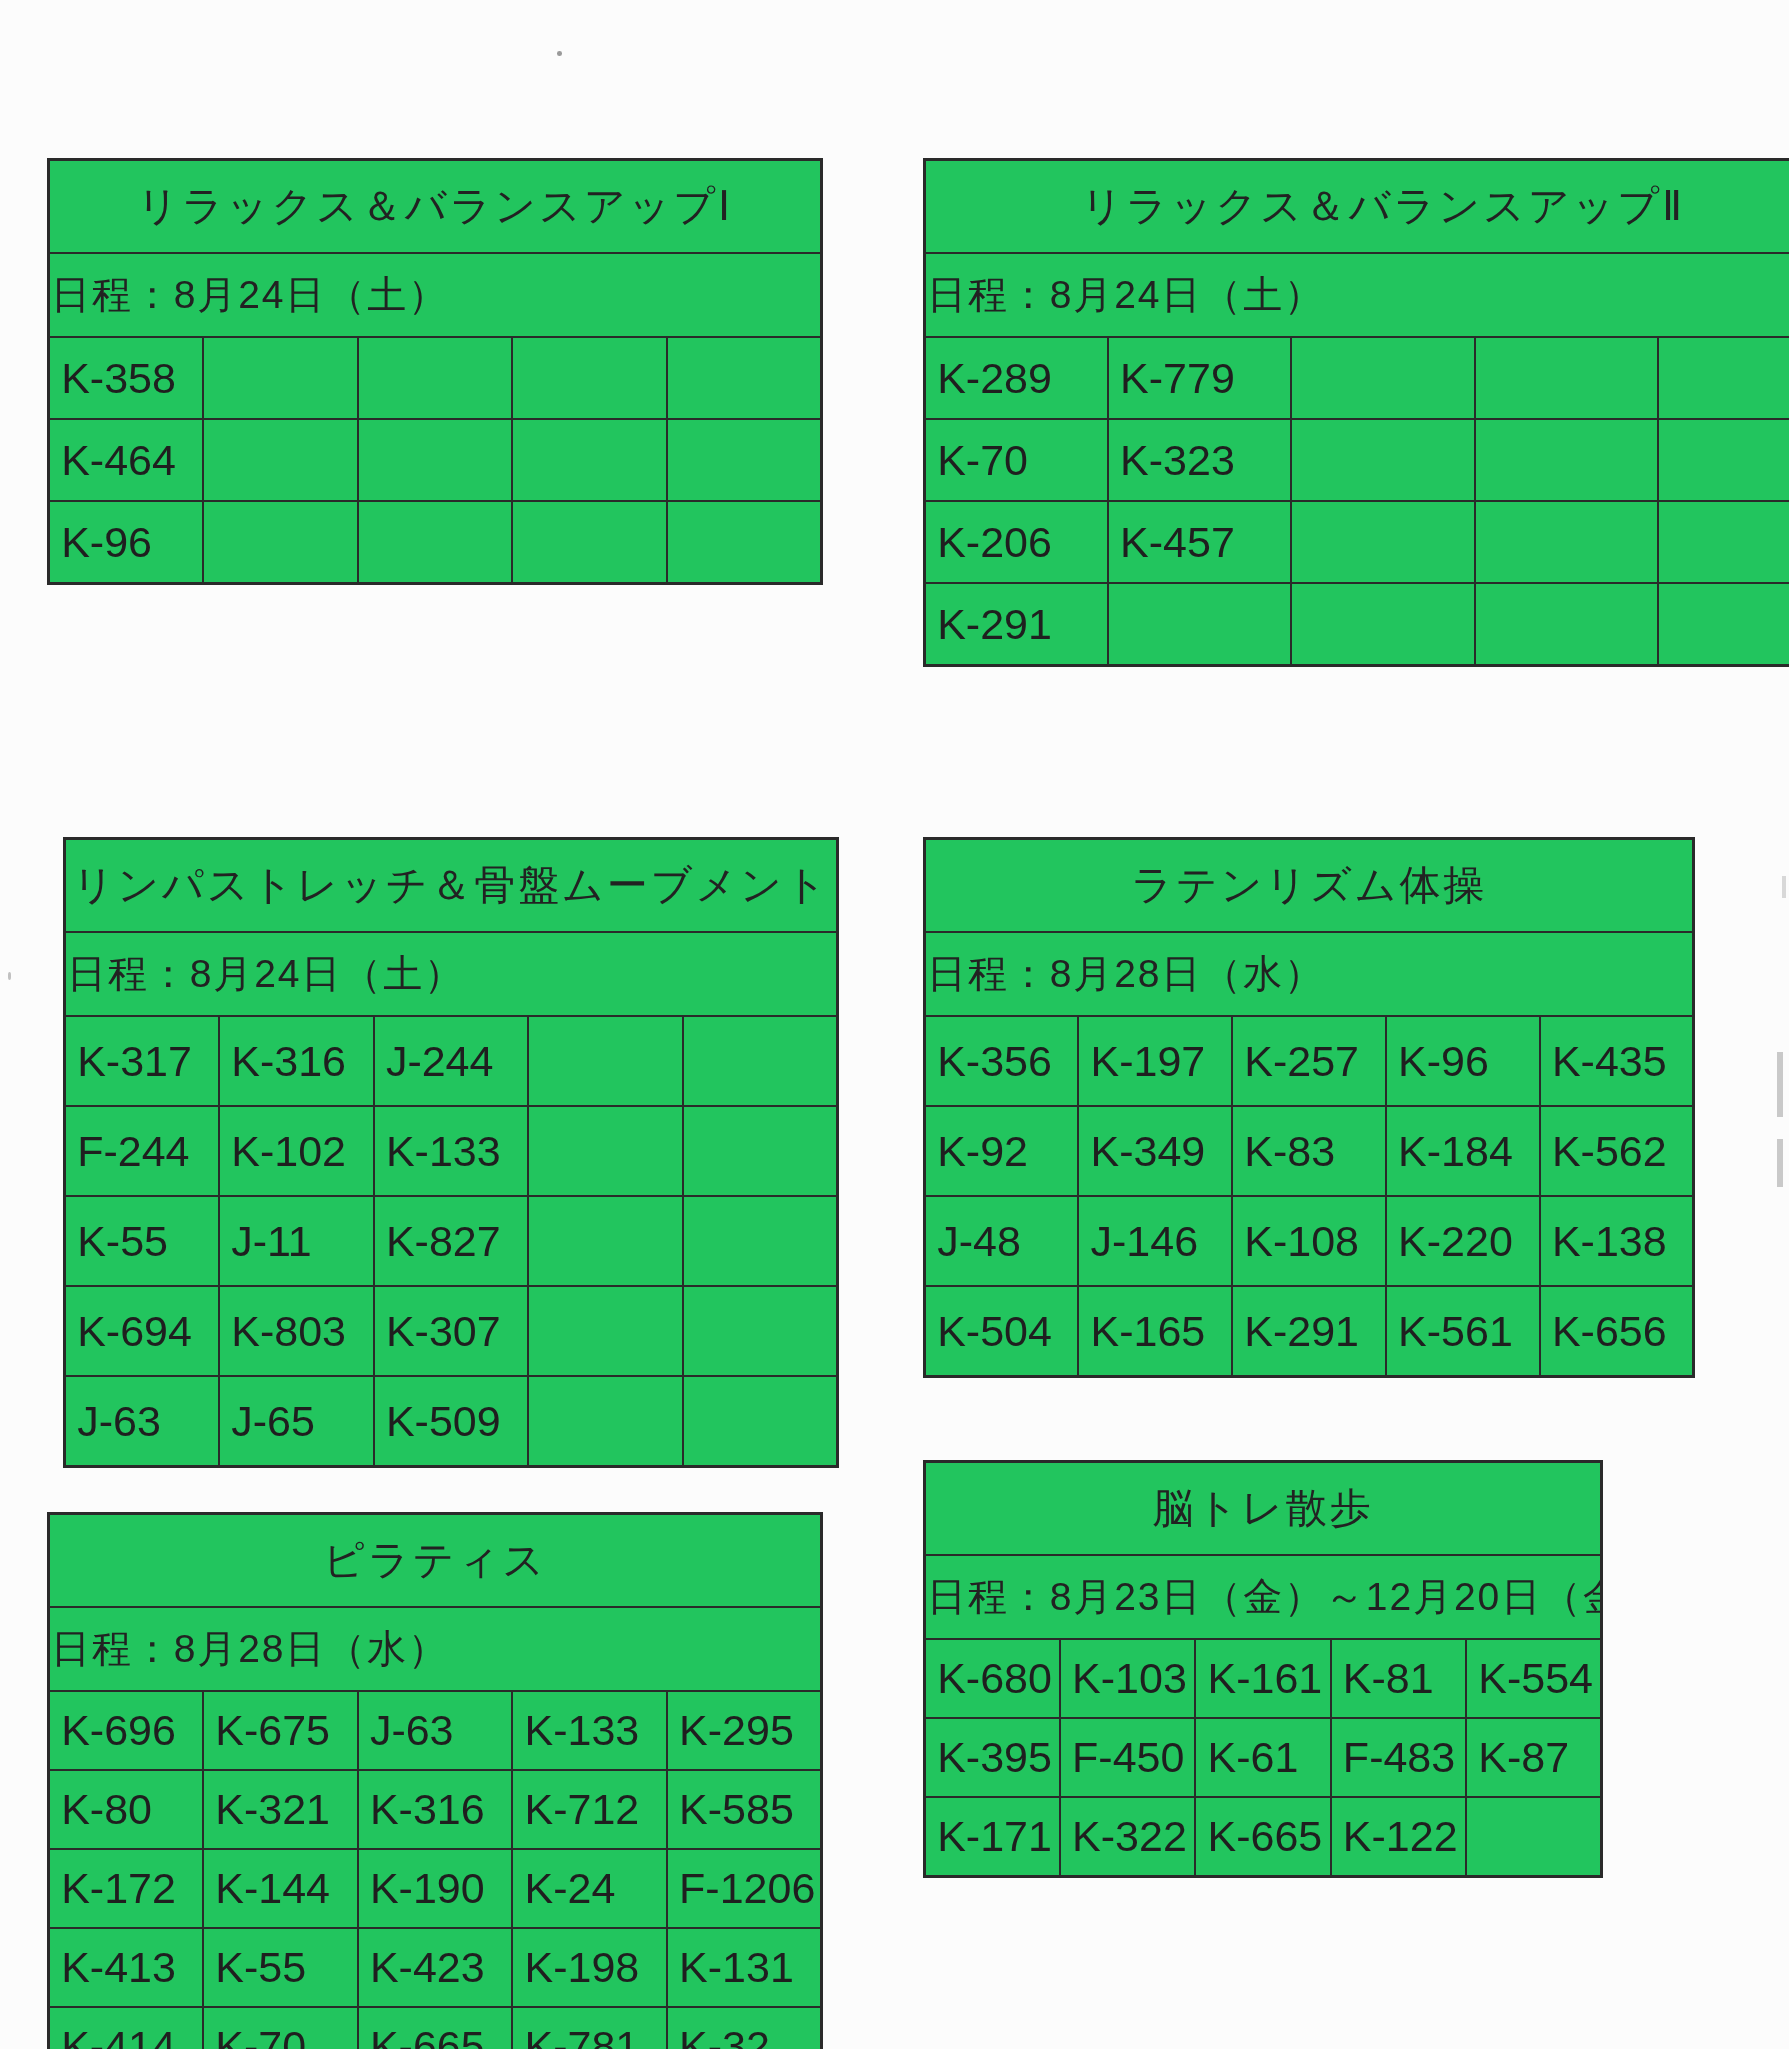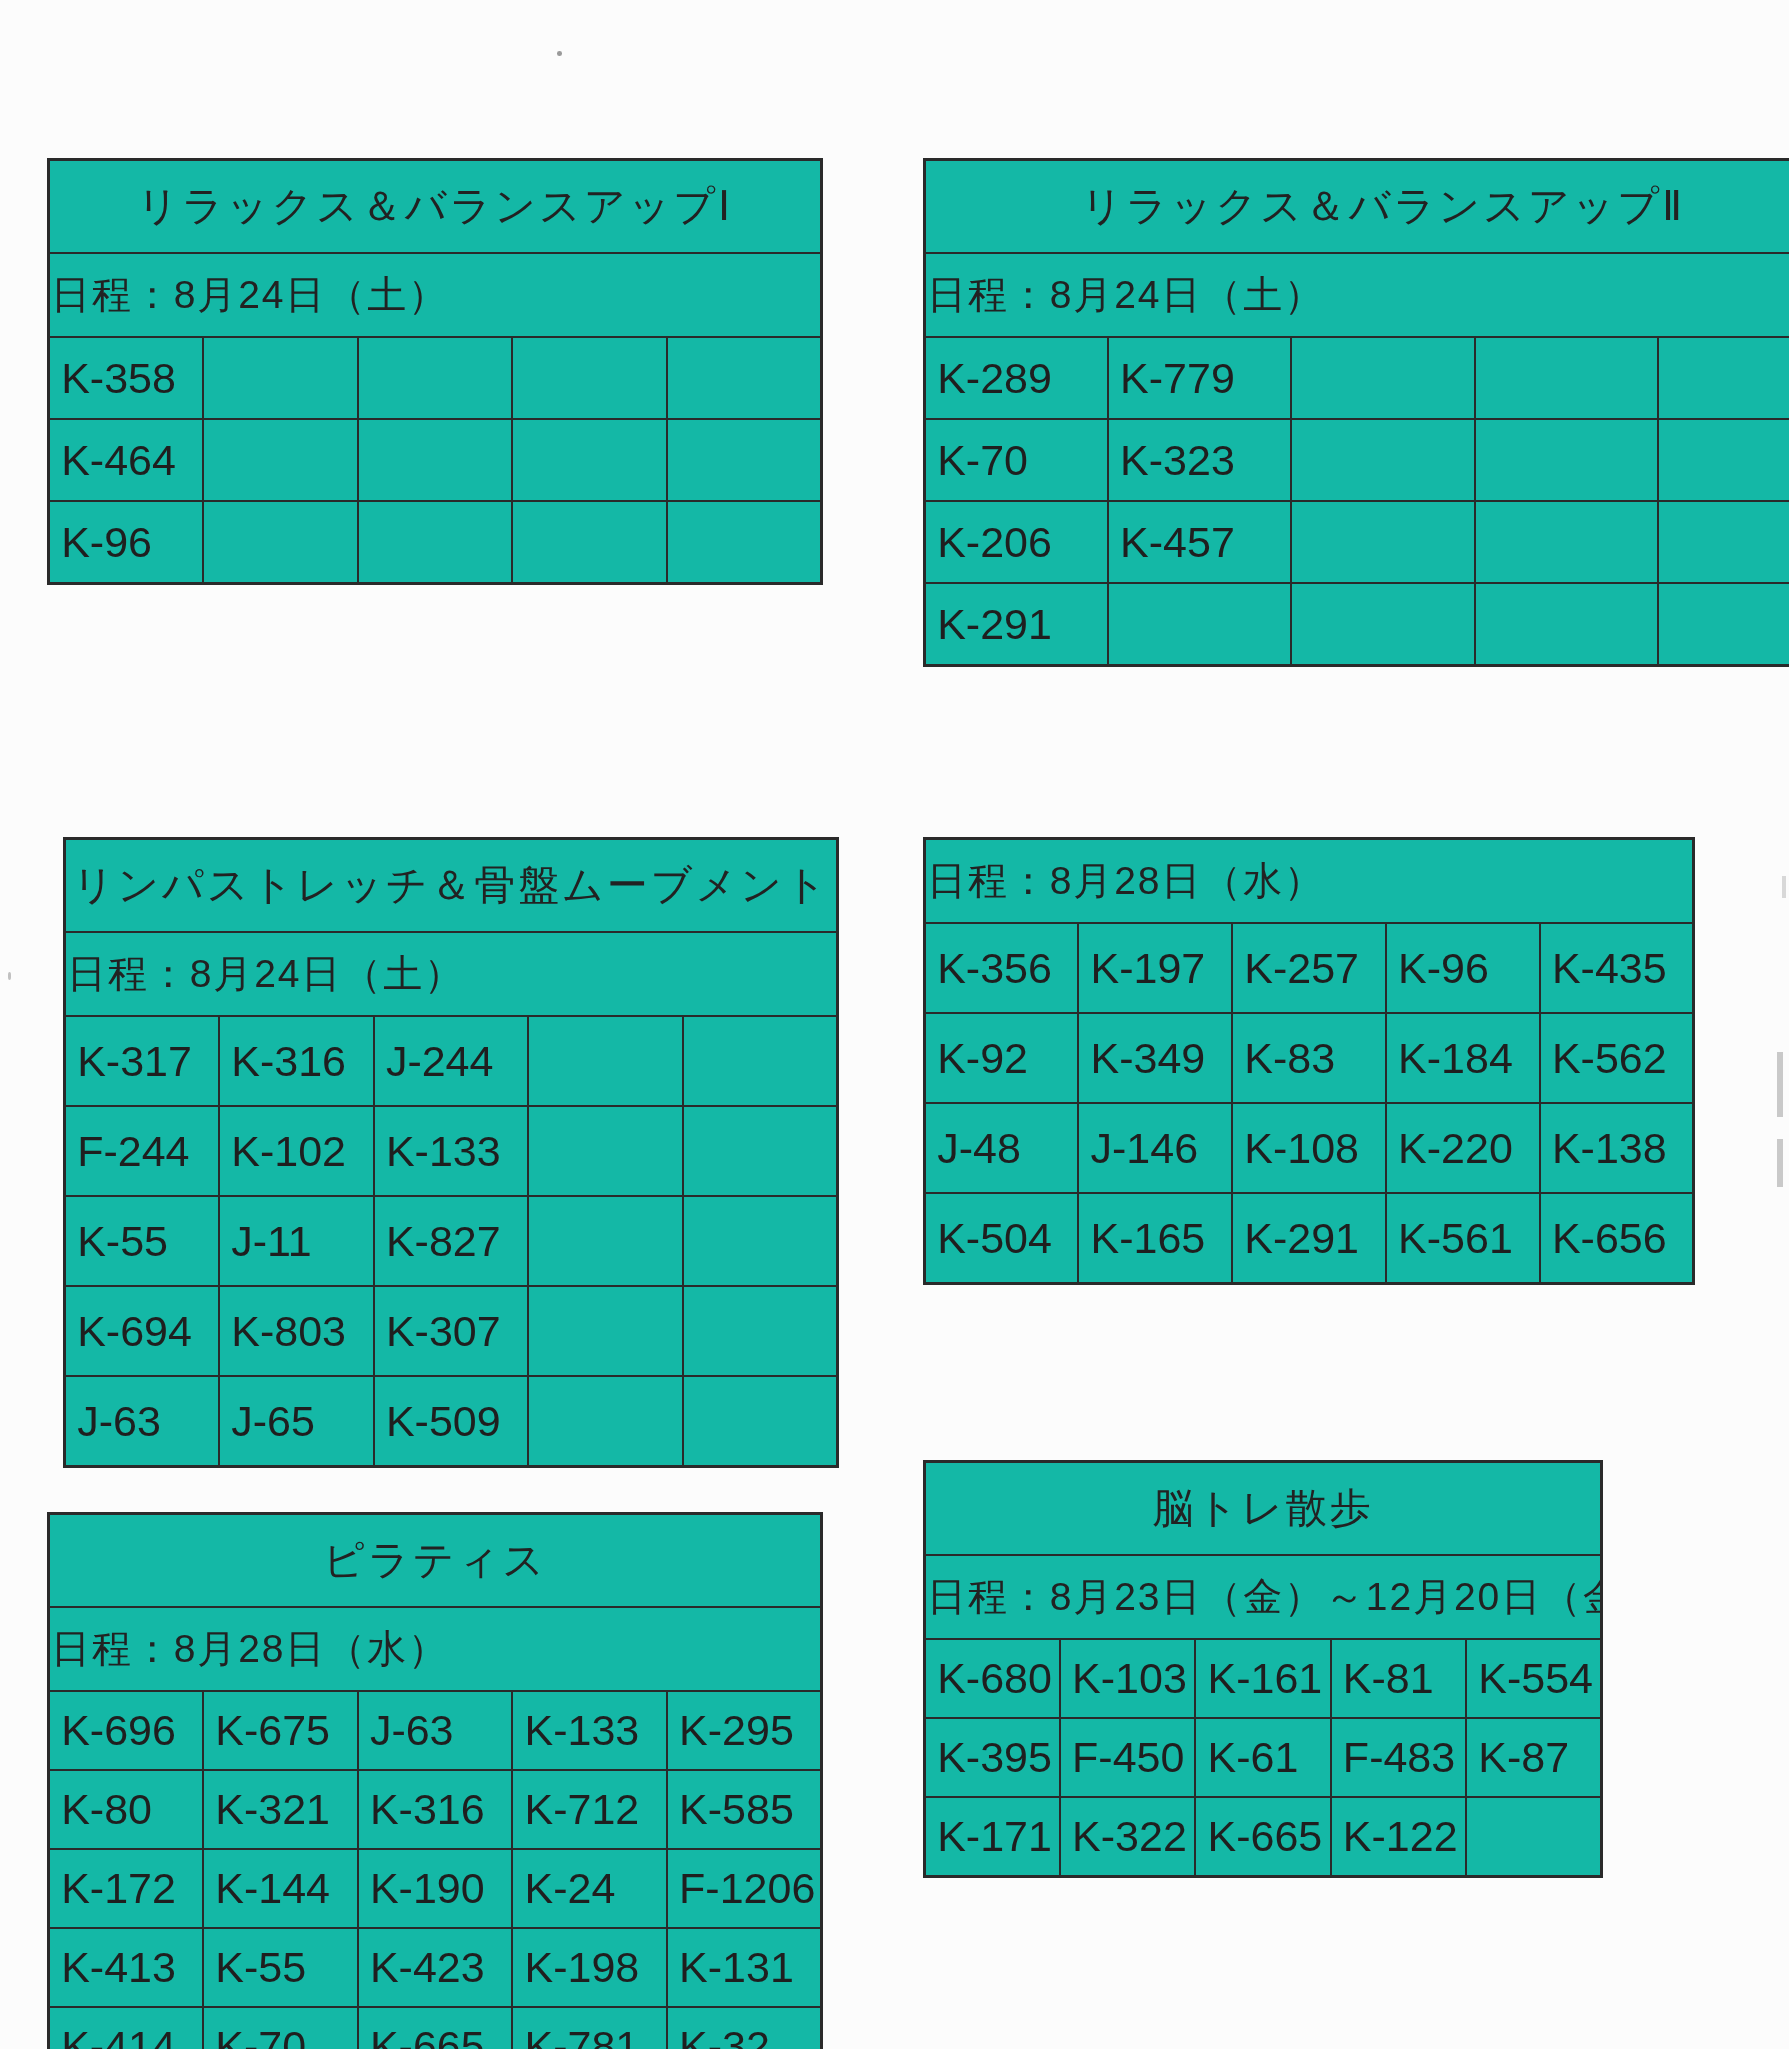--- a/index.html
+++ b/index.html
@@ -16,21 +16,21 @@
     font-family: "Liberation Sans", sans-serif;
     color: #1c1c1c;
   }
   .course-table {
     position: absolute;
   }
   table.grid {
     border-collapse: collapse;
     table-layout: fixed;
     width: 100%;
-    background: #14b8a6;
+    background: #22c55e;
     border: 3.7px solid #2a2a2a;
   }
   table.grid td {
     border: 2.8px solid #2a2a2a;
     overflow: hidden;
     white-space: nowrap;
   }
   td.title-cell {
     height: 89px;
     text-align: center;
@@ -216,20 +216,23 @@
             <td></td>
           </tr>
         </tbody>
     </table>
   </section>
 
   <section class="course-table t3">
     <table class="grid">
       <tbody>
         <tr>
+          <td class="title-cell" colspan="5">ラテンリズム体操</td>
+        </tr>
+        <tr>
           <td class="date-cell" colspan="5">日程：8月28日（水）</td>
         </tr>
       </tbody>
       <tbody class="codes">
           <tr>
             <td>K-356</td>
             <td>K-197</td>
             <td>K-257</td>
             <td>K-96</td>
             <td>K-435</td>

